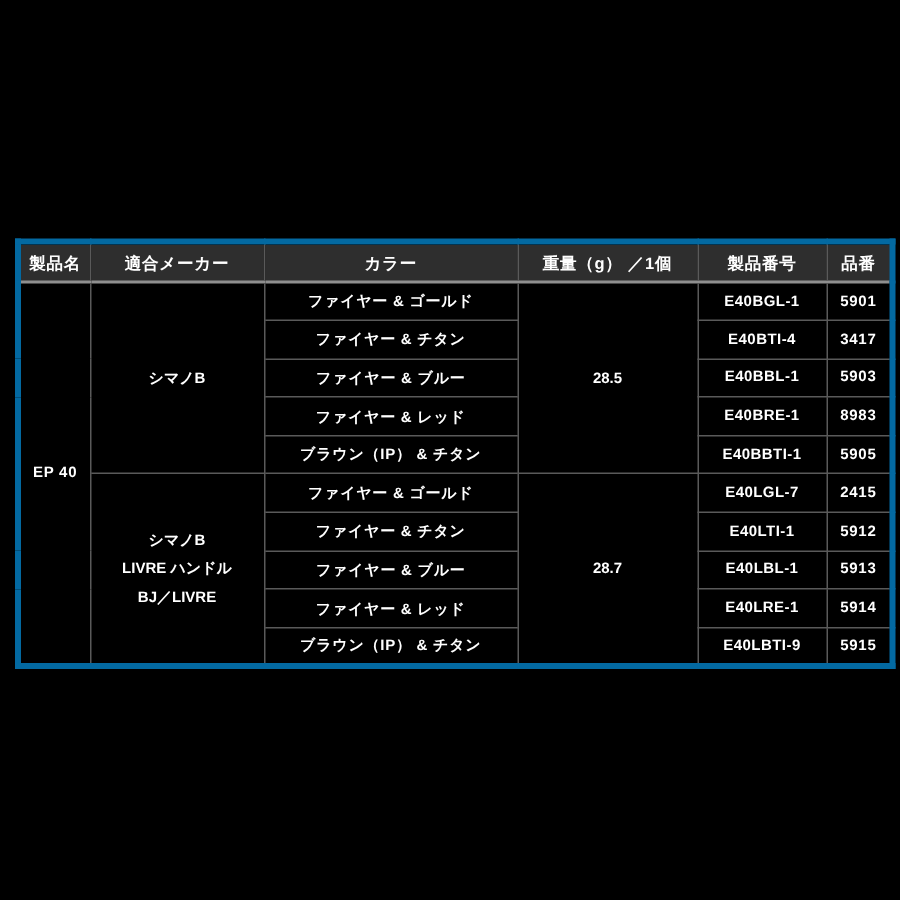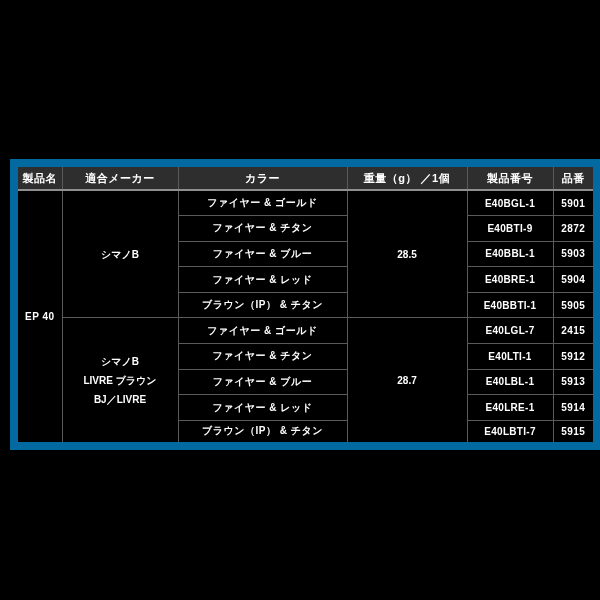--- a/index.html
+++ b/index.html
@@ -14,21 +14,21 @@
     overflow: hidden;
     font-family: "Liberation Sans", "DejaVu Sans", sans-serif;
   }
   .spec-table {
     position: absolute;
     left: 10px;
     top: 159px;
     width: 583px;
     border-collapse: collapse;
     table-layout: fixed;
-    border: 8px solid #0369a1;
+    border: 4px solid #0369a1;
     background: #000000;
   }
   .spec-table th,
   .spec-table td {
     border: 1px solid #5a5a5a;
     color: #ffffff;
     text-align: center;
     vertical-align: middle;
     font-weight: bold;
     padding: 0 2px;
@@ -79,42 +79,42 @@
         <td class="maker-cell" rowspan="5">
           <span class="maker-line">シマノB</span>
         </td>
         <td class="color-cell">ファイヤー &amp; ゴールド</td>
         <td class="weight-cell" rowspan="5">28.5</td>
         <td class="code-cell">E40BGL-1</td>
         <td class="itemno-cell">5901</td>
       </tr>
       <tr>
         <td class="color-cell">ファイヤー &amp; チタン</td>
-        <td class="code-cell">E40BTI-9</td>
-        <td class="itemno-cell">2872</td>
+        <td class="code-cell">E40BTI-4</td>
+        <td class="itemno-cell">3417</td>
       </tr>
       <tr>
         <td class="color-cell">ファイヤー &amp; ブルー</td>
         <td class="code-cell">E40BBL-1</td>
         <td class="itemno-cell">5903</td>
       </tr>
       <tr>
         <td class="color-cell">ファイヤー &amp; レッド</td>
         <td class="code-cell">E40BRE-1</td>
-        <td class="itemno-cell">5904</td>
+        <td class="itemno-cell">8983</td>
       </tr>
       <tr>
         <td class="color-cell">ブラウン（IP） &amp; チタン</td>
         <td class="code-cell">E40BBTI-1</td>
         <td class="itemno-cell">5905</td>
       </tr>
       <tr>
         <td class="maker-cell" rowspan="5">
           <span class="maker-line">シマノB</span>
-          <span class="maker-line">LIVRE ブラウン</span>
+          <span class="maker-line">LIVRE ハンドル</span>
           <span class="maker-line">BJ／LIVRE</span>
         </td>
         <td class="color-cell">ファイヤー &amp; ゴールド</td>
         <td class="weight-cell" rowspan="5">28.7</td>
         <td class="code-cell">E40LGL-7</td>
         <td class="itemno-cell">2415</td>
       </tr>
       <tr>
         <td class="color-cell">ファイヤー &amp; チタン</td>
         <td class="code-cell">E40LTI-1</td>
@@ -125,17 +125,17 @@
         <td class="code-cell">E40LBL-1</td>
         <td class="itemno-cell">5913</td>
       </tr>
       <tr>
         <td class="color-cell">ファイヤー &amp; レッド</td>
         <td class="code-cell">E40LRE-1</td>
         <td class="itemno-cell">5914</td>
       </tr>
       <tr>
         <td class="color-cell">ブラウン（IP） &amp; チタン</td>
-        <td class="code-cell">E40LBTI-7</td>
+        <td class="code-cell">E40LBTI-9</td>
         <td class="itemno-cell">5915</td>
       </tr>
     </tbody>
 </table>
 
 </body></html>

